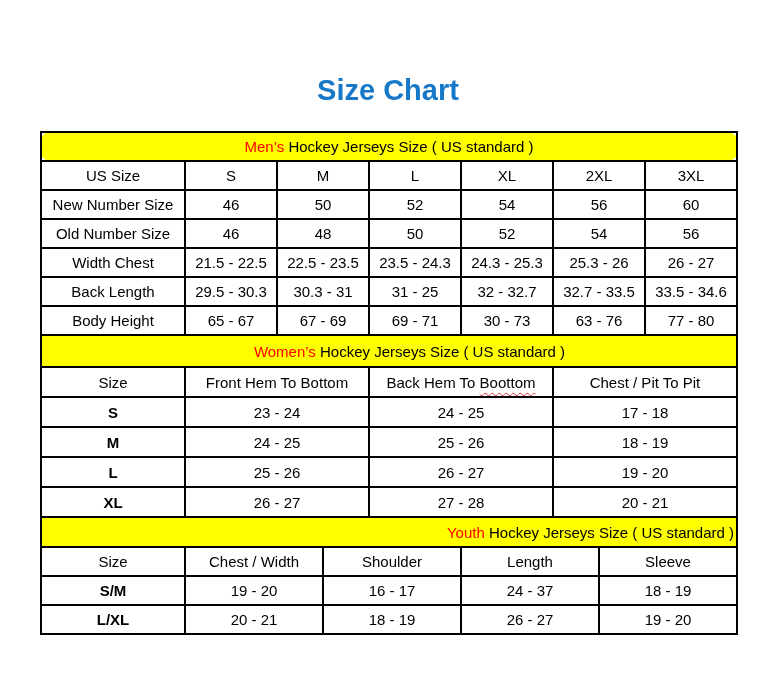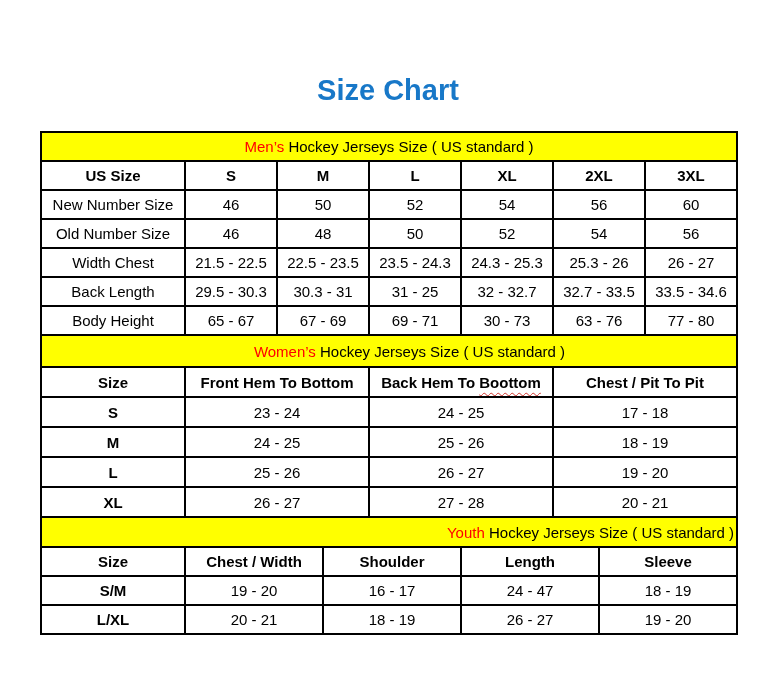--- a/index.html
+++ b/index.html
@@ -36,23 +36,23 @@
     overflow: hidden;
     white-space: nowrap;
   }
   .band-cell {
     background: #FFFF00;
     font-weight: bold;
     font-size: 17px;
     height: 34px;
   }
   .band-hl { color: #FF0000; }
-  .head-row th { font-weight: bold; }
+  .head-row th { font-weight: normal; }
   .rowlabel.b { font-weight: bold; }
-  .mens .head-row th, .mens td { height: 27px; }
+  .mens .head-row th, .mens td { height: 27px; border-radius: 9px; }
   .womens .band-cell { height: 30px; padding-left: 43px; }
   .womens .head-row th, .womens td { height: 28px; }
   .youth .band-cell { height: 28px; text-align: right; }
   .youth .head-row th, .youth td { height: 27px; }
   col.c-label { width: 144px; }
   .mens col.c-data { width: 92px; }
   .womens col.c-data { width: 184px; }
   .youth col.c-data { width: 138px; }
   .misspell {
     text-decoration: underline;
@@ -213,21 +213,21 @@
           <th>Size</th>
           <th>Chest / Width</th>
           <th>Shoulder</th>
           <th>Length</th>
           <th>Sleeve</th>
         </tr>
         <tr>
           <td class="rowlabel b">S/M</td>
           <td>19 - 20</td>
           <td>16 - 17</td>
-          <td>24 - 47</td>
+          <td>24 - 37</td>
           <td>18 - 19</td>
         </tr>
         <tr>
           <td class="rowlabel b">L/XL</td>
           <td>20 - 21</td>
           <td>18 - 19</td>
           <td>26 - 27</td>
           <td>19 - 20</td>
         </tr>
       </tbody>

